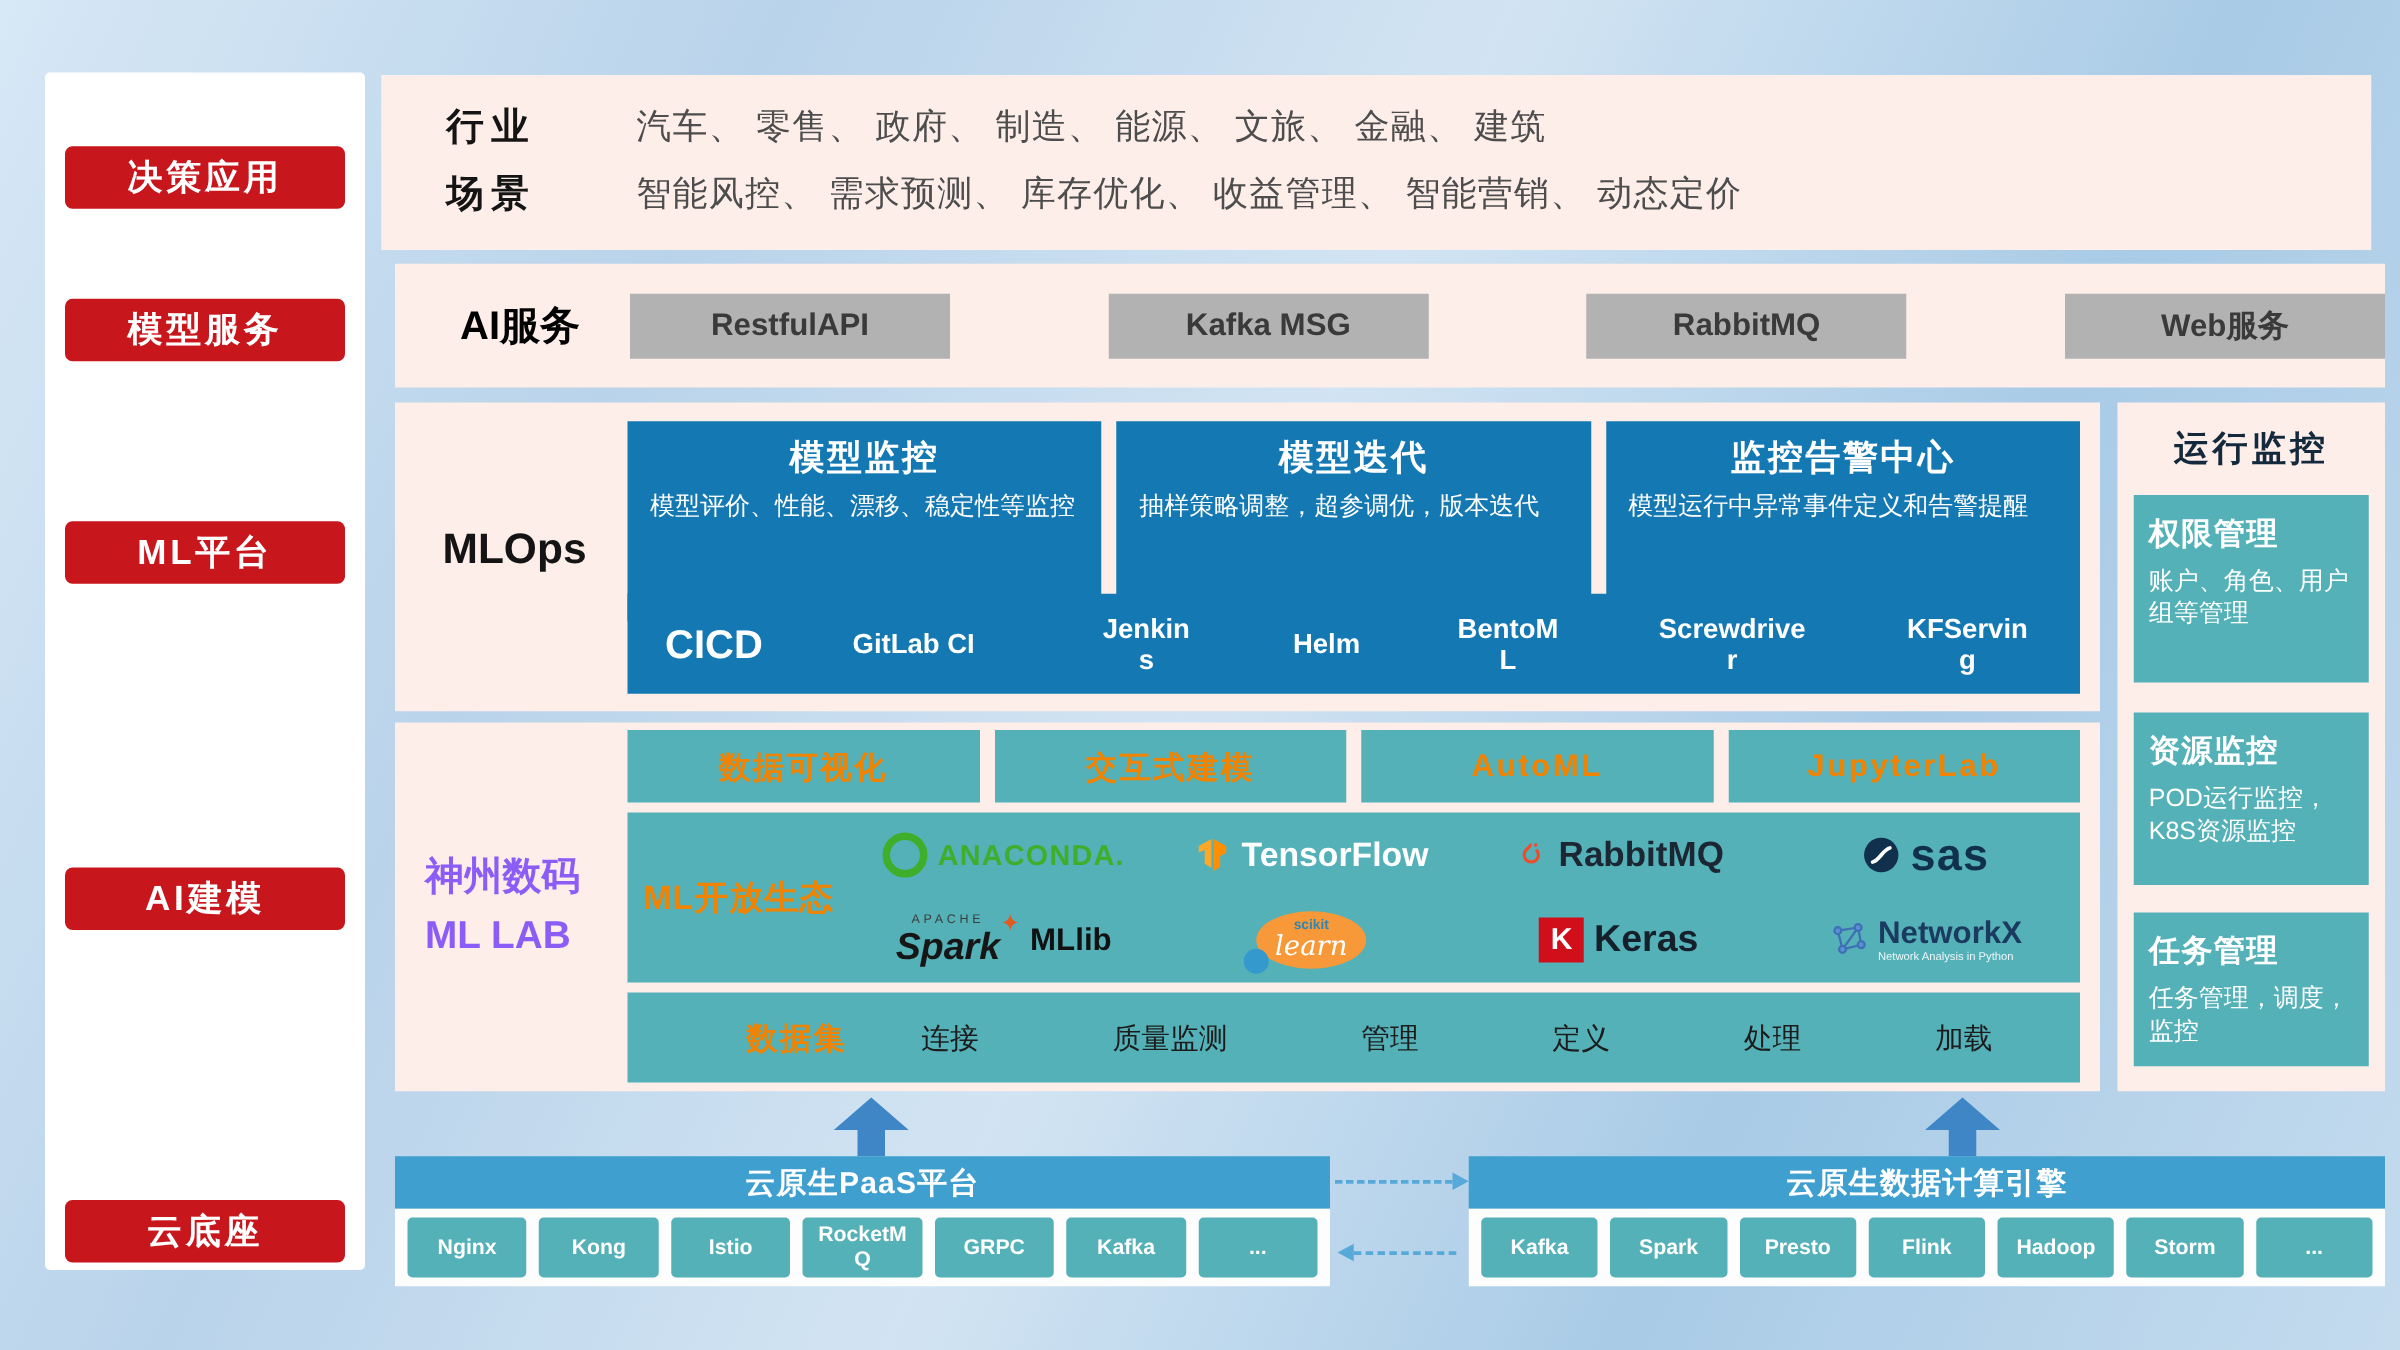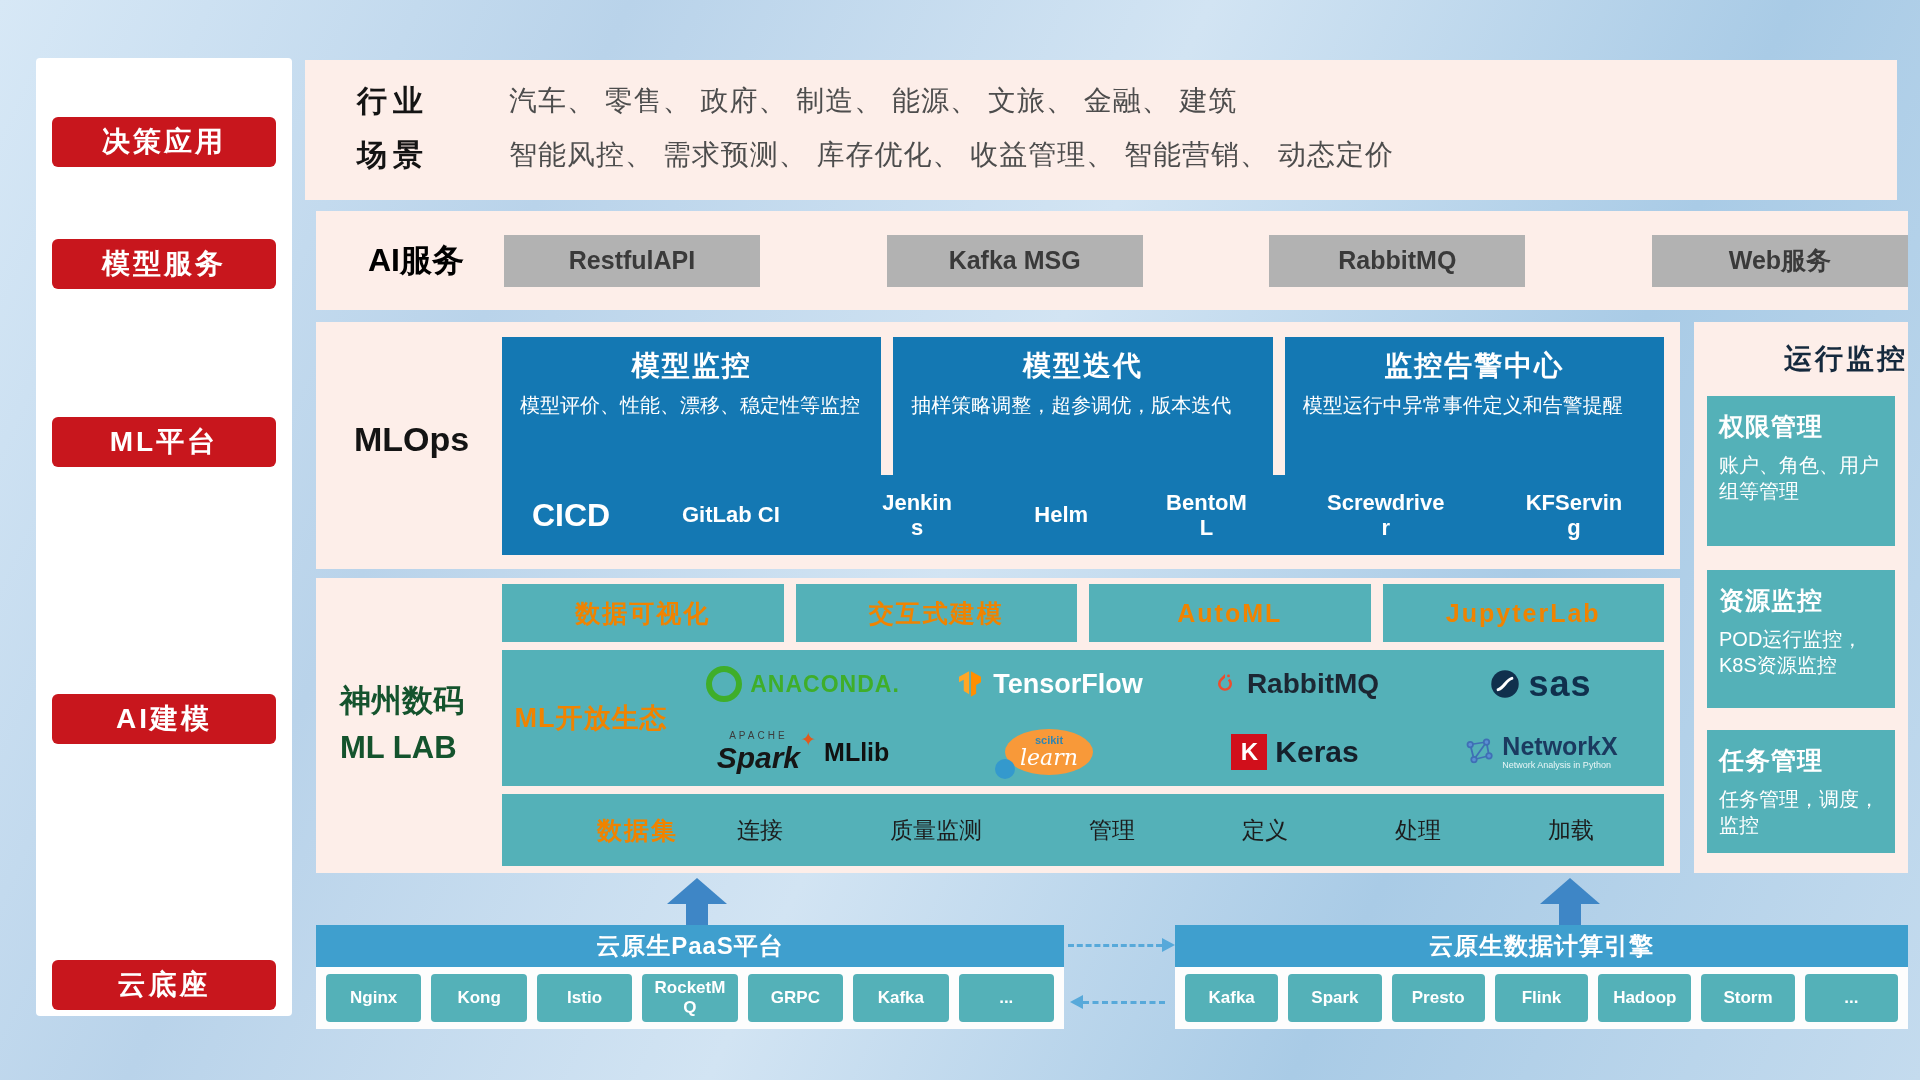--- a/index.html
+++ b/index.html
@@ -40,21 +40,21 @@
   .cicd-label{width:150px;font-size:32px;font-weight:700;}
   .cicd-tools{flex:1;display:flex;justify-content:space-between;align-items:center;}
   .cicd-tool{font-size:22px;font-weight:700;text-align:center;line-height:1.15;}
   .w-jenkins{width:80px;word-break:break-all;margin-left:20px;}
   .w-bentoml{width:82px;word-break:break-all;}
   .w-screw{width:122px;word-break:break-all;}
   .w-kfs{width:100px;word-break:break-all;}
 
   
   .band4{left:316px;top:578px;width:1364px;height:295px;}
-  .band4-label{position:absolute;left:24px;top:100px;font-size:31px;font-weight:700;color:#14532d;line-height:1.5;}
+  .band4-label{position:absolute;left:24px;top:100px;font-size:31px;font-weight:700;color:#8b5cf6;line-height:1.5;}
   .lab-top{position:absolute;left:186px;top:6px;width:1162px;height:58px;display:flex;gap:12px;}
   .teal-btn{flex:1;background:#54b1b8;display:flex;align-items:center;justify-content:center;
     font-size:25px;font-weight:700;color:#f08300;letter-spacing:2px;}
   .eco{position:absolute;left:186px;top:72px;width:1162px;height:136px;background:#54b1b8;display:flex;}
   .eco-label{width:178px;display:flex;align-items:center;justify-content:center;
     font-size:27px;font-weight:700;color:#f08300;letter-spacing:1px;}
   .eco-grid{flex:1;display:grid;grid-template-columns:repeat(4,1fr);grid-template-rows:1fr 1fr;align-items:center;}
   .logo-cell{display:flex;align-items:center;justify-content:center;gap:8px;}
   .ana-ring{width:24px;height:24px;border:6px solid #3fae2a;border-radius:50%;display:inline-block;}
   .ana-text{font-size:23px;font-weight:700;color:#3fae2a;letter-spacing:1px;}
@@ -79,21 +79,21 @@
   .nx-text{font-size:25px;font-weight:700;color:#1b3a5f;}
   .nx-sub{font-size:9px;color:#eaf6f7;}
   .dataset{position:absolute;left:186px;top:216px;width:1162px;height:72px;background:#54b1b8;
     display:flex;align-items:center;padding:0 70px 0 95px;box-sizing:border-box;}
   .ds-label{width:130px;font-size:25px;font-weight:700;color:#f08300;letter-spacing:2px;}
   .ds-items{flex:1;display:flex;justify-content:space-between;margin-left:10px;}
   .ds-item{font-size:23px;color:#1c1c1c;}
 
   
   .monitor{position:absolute;left:1694px;top:322px;width:214px;height:551px;background:#fdeee9;}
-  .monitor-title{margin-top:18px;text-align:right;font-size:28px;font-weight:700;color:#15293d;letter-spacing:3px;}
+  .monitor-title{margin-top:18px;text-align:center;font-size:28px;font-weight:700;color:#15293d;letter-spacing:3px;}
   .mon-card{position:absolute;left:13px;width:188px;background:#54b1b8;color:#fff;padding:14px 12px;box-sizing:border-box;}
   .mon-card-title{font-size:25px;font-weight:700;margin-bottom:9px;letter-spacing:1px;}
   .mon-card-desc{font-size:20px;line-height:1.32;}
   .mon-c1{top:74px;min-height:150px;}
   .mon-c2{top:248px;min-height:138px;}
   .mon-c3{top:408px;min-height:120px;}
 
   
   .up-arrow{position:absolute;top:878px;width:60px;height:47px;}
   .up-tri{width:0;height:0;border-left:30px solid transparent;border-right:30px solid transparent;

